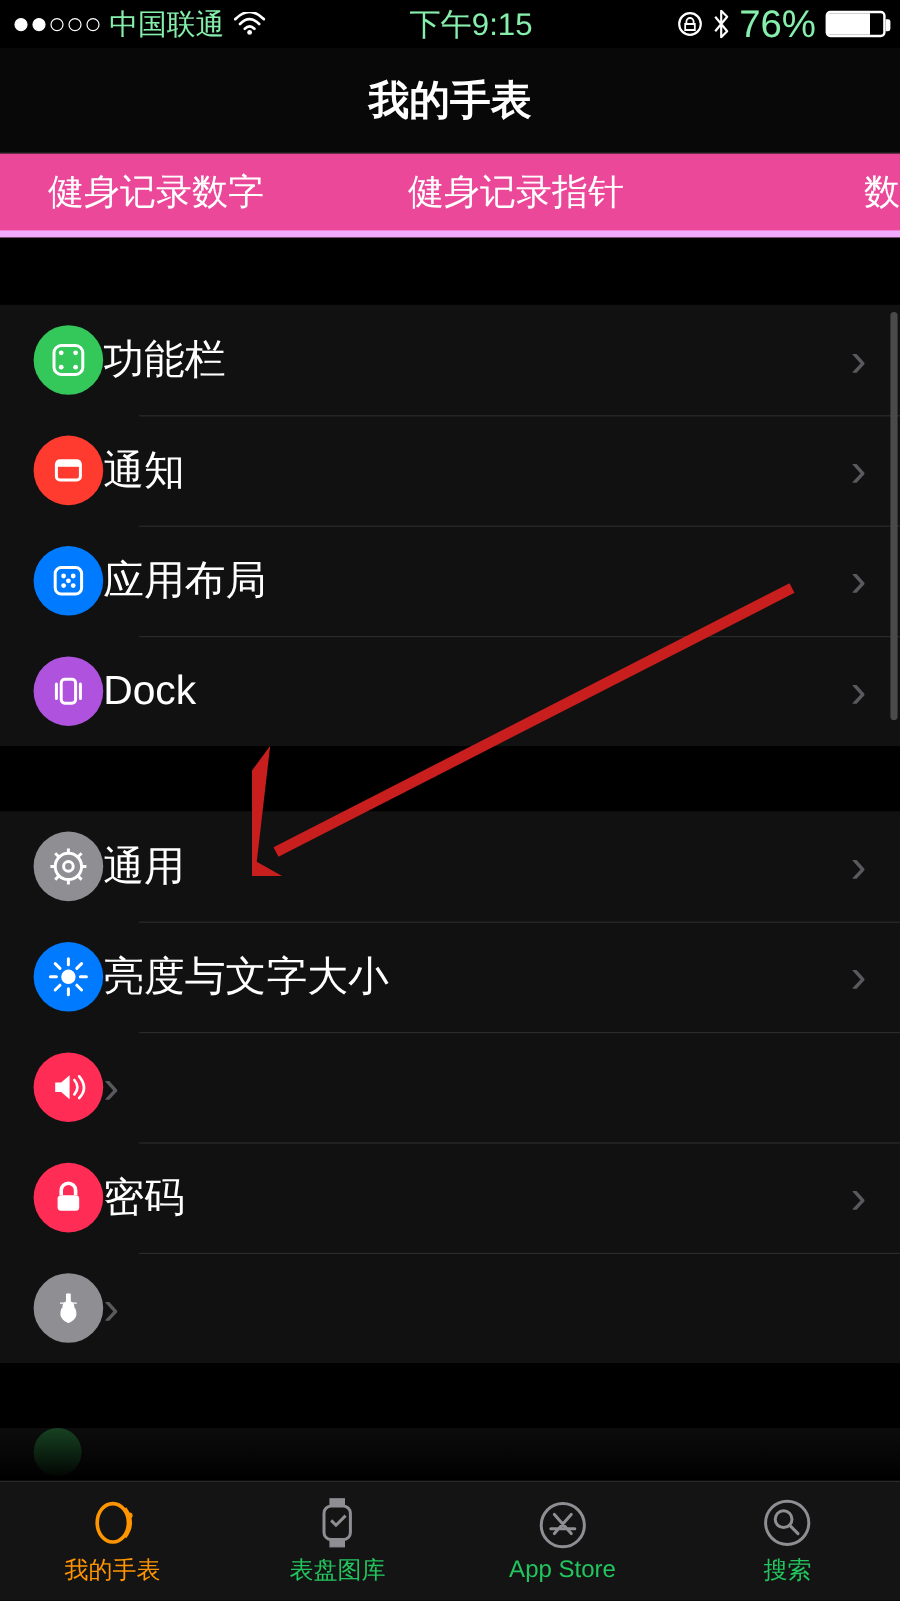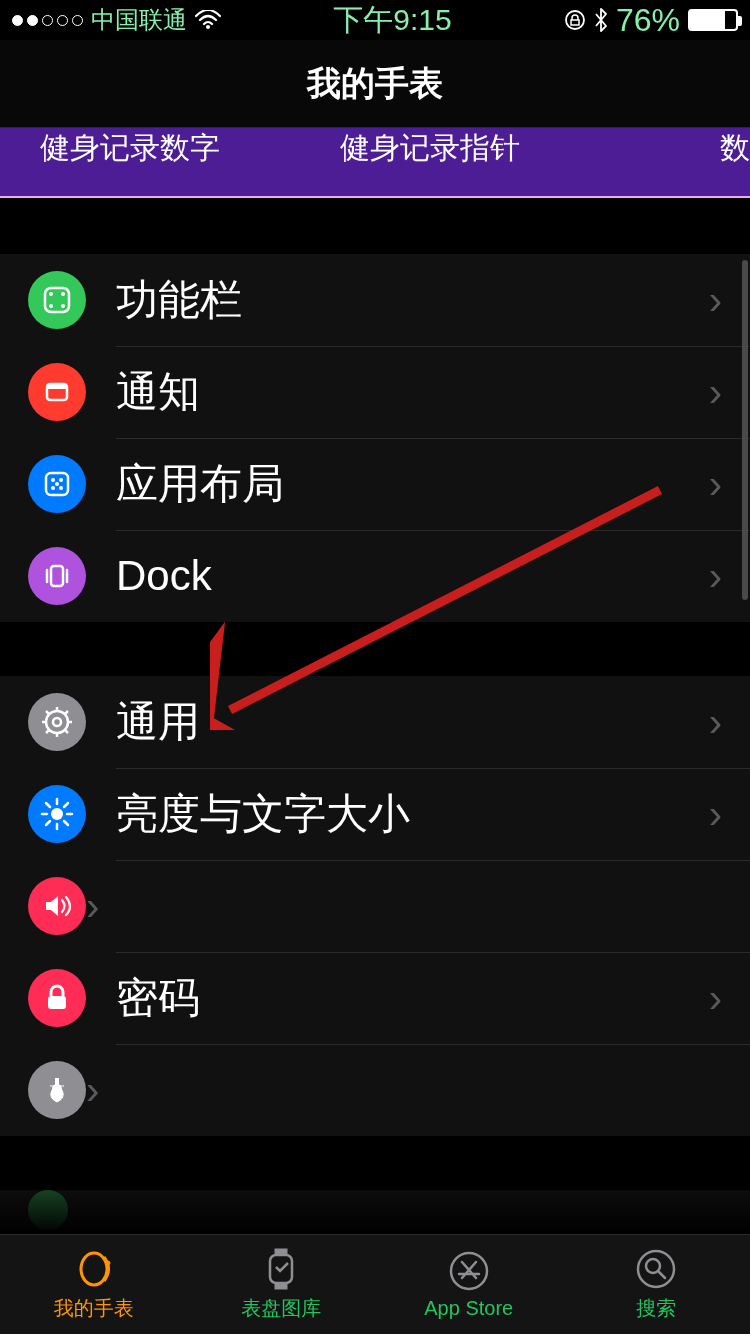--- a/index.html
+++ b/index.html
@@ -26,38 +26,38 @@
   .sig-dots { display: flex; gap: 4px; }
   .sig-dot { width: 11px; height: 11px; border-radius: 50%; border: 1.5px solid #fff; }
   .sig-dot.filled { background: #fff; }
   .wifi-icon svg, .lock-icon svg, .bt-icon svg { display:block; }
   .battery {
     width: 50px; height: 22px; border: 2px solid #fff; border-radius: 4px;
     position: relative;
   }
   .battery::after { content:""; position:absolute; right:-6px; top:5px; width:4px; height:10px; background:#fff; border-radius:0 2px 2px 0; }
   .battery-fill { height:100%; width:76%; background:#fff; border-radius:1px 0 0 1px; }
-  .status-time { font-size: 30px; font-weight: 500; }
+  .status-time { font-size: 26px; font-weight: 500; }
   .pct { font-size: 32px; }
 
   
   .title-bar {
     height: 88px;
     display:flex; align-items:center; justify-content:center;
     border-bottom: 1px solid #2a2a2a;
     background: rgba(20,20,20,0.4);
   }
   .title-bar h1 { font-size: 34px; font-weight:600; }
 
   
   .face-row {
     height: 70px;
-    display:flex; 
-    border-bottom: 2px solid #f0abfc;
-    background:#4c1d95;
+    display:flex; align-items:center;
+    border-bottom: 6px solid #f0abfc;
+    background:#ec4899;
     overflow:hidden;
   }
   .face-item {
     font-size: 30px; color:#fff; white-space:nowrap;
     padding: 0 40px;
   }
   .face-item:nth-child(2){ margin-left: 40px;}
   .face-item.cut { margin-left:auto; padding-right:0; }
 
   .spacer { height: 56px; background:#000; }
@@ -73,21 +73,21 @@
   .row + .row::before {
     content:""; position:absolute; left:116px; right:0; top:0; height:1px;
     background:#2b2b2b;
   }
   .icon-circle {
     width:58px; height:58px; border-radius:14px;
     display:flex; align-items:center; justify-content:center;
     flex-shrink:0;
   }
   .icon-circle.round { border-radius:50%; }
-  .row-label { font-size: 42px; margin-left: 30px; flex:1; }
+  .row-label { font-size: 34px; flex:1; }
   .chevron { color:#5a5a5e; font-size:40px; font-weight:300; }
 
   
   .group-gap { height: 54px; background:#000; }
 
   
   .scroll-ind {
     position:absolute; right:2px; top:260px; width:6px; height:340px;
     background:#4a4a4a; border-radius:3px;
   }

